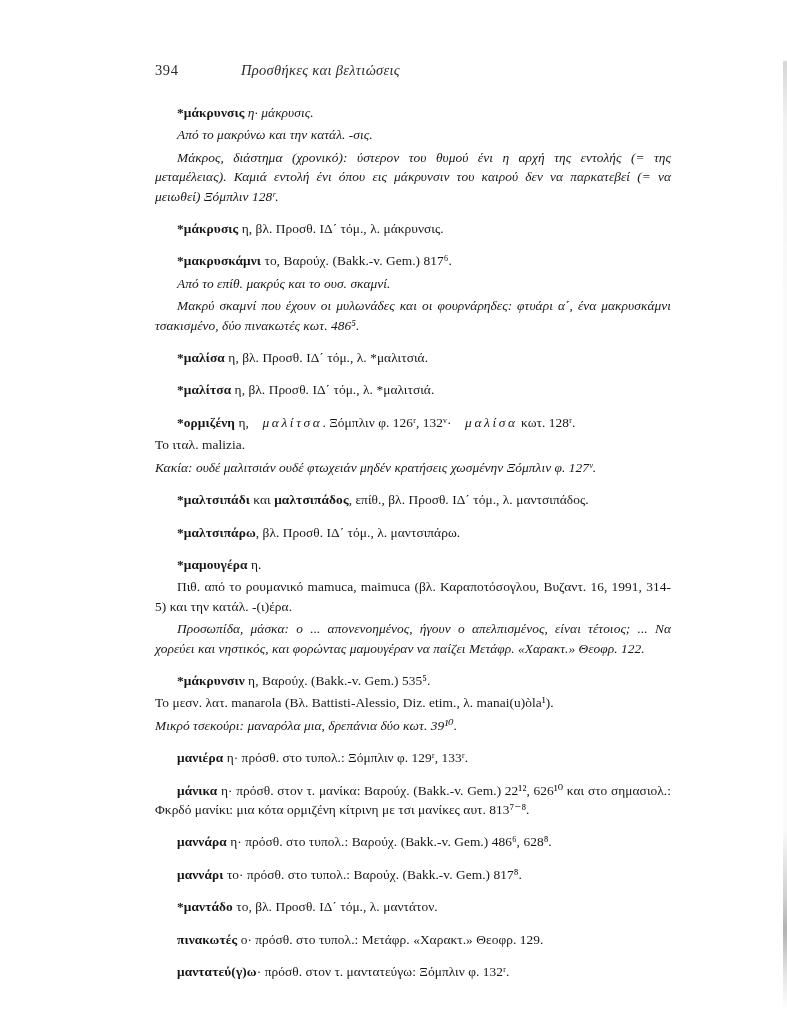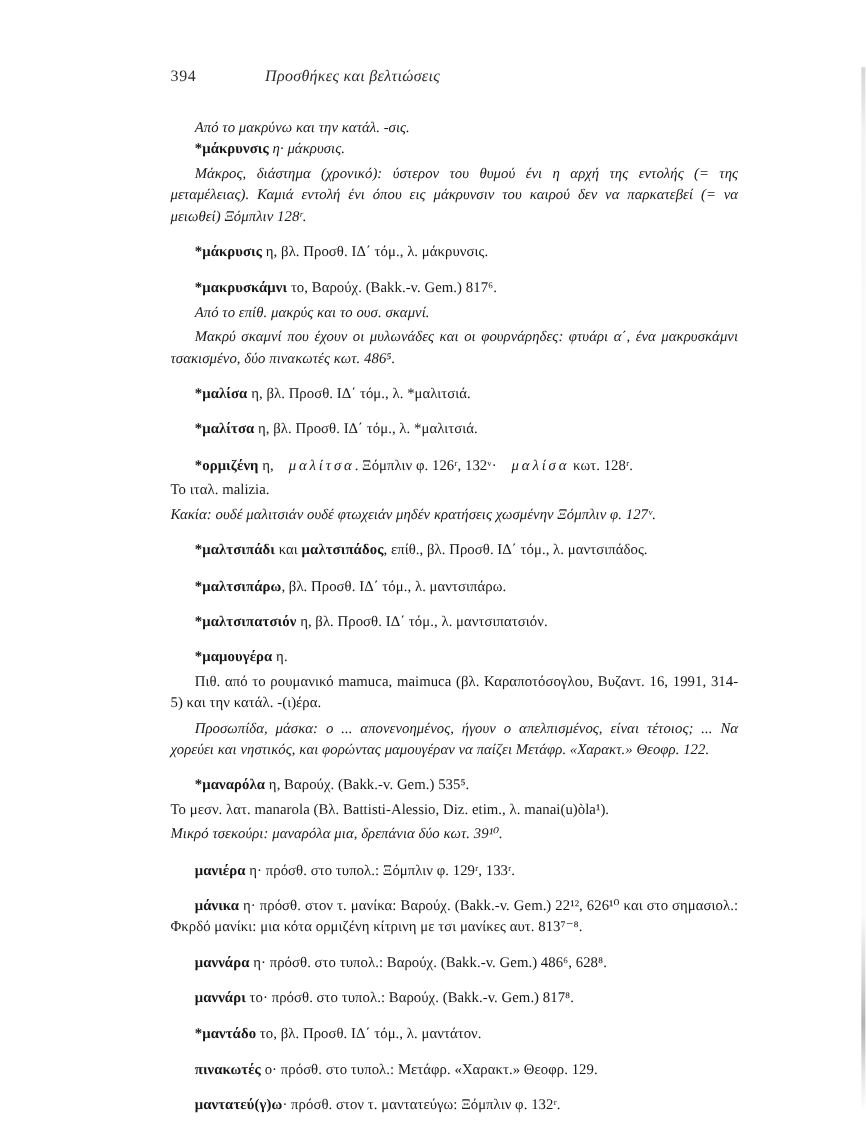--- a/index.html
+++ b/index.html
@@ -103,22 +103,22 @@
   <div id="scan-edge"></div>
 
   <div class="running-head">
     <div class="folio">394</div>
     <div class="head-title">Προσθήκες και βελτιώσεις</div>
   </div>
 
   <div class="body-col">
 
     <div class="entry">
+      <p class="ln ind"><span class="lemma">*μάκρυνσις</span><span class="it"> η· μάκρυσις.</span></p>
       <p class="ln ind it blk-tight">Από το μακρύνω και την κατάλ. -σις.</p>
-      <p class="ln ind"><span class="lemma">*μάκρυνσις</span><span class="it"> η· μάκρυσις.</span></p>
       <p class="ln ind it blk-tight">Μάκρος, διάστημα (χρονικό): ύστερον του θυμού ένι η αρχή της εντολής (= της μεταμέλειας). Καμιά εντολή ένι όπου εις μάκρυνσιν του καιρού δεν να παρκατεβεί (= να μειωθεί) Ξόμπλιν 128ʳ.</p>
     </div>
 
     <div class="entry blk">
       <p class="ln ind"><span class="lemma">*μάκρυσις</span><span> η, βλ. Προσθ. ΙΔ΄ τόμ., λ. μάκρυνσις.</span></p>
     </div>
 
     <div class="entry blk">
       <p class="ln ind"><span class="lemma">*μακρυσκάμνι</span><span> το, Βαρούχ. (Bakk.-v. Gem.) 817⁶.</span></p>
       <p class="ln ind it blk-tight">Από το επίθ. μακρύς και το ουσ. σκαμνί.</p>
@@ -140,32 +140,29 @@
     </div>
 
     <div class="entry blk">
       <p class="ln ind"><span class="lemma">*μαλτσιπάδι</span><span> και </span><span class="lemma">μαλτσιπάδος</span><span>, επίθ., βλ. Προσθ. ΙΔ΄ τόμ., λ. μαντσιπάδος.</span></p>
     </div>
 
     <div class="entry blk">
       <p class="ln ind"><span class="lemma">*μαλτσιπάρω</span><span>, βλ. Προσθ. ΙΔ΄ τόμ., λ. μαντσιπάρω.</span></p>
     </div>
 
-    <div class="entry blk">
-      <p class="ln ind"><span class="lemma">*μαλτσιπατσιόν</span><span> η, βλ. Προσθ. ΙΔ΄ τόμ., λ. μαντσιπατσιόν.</span></p>
-    </div>
 
     <div class="entry blk">
       <p class="ln ind"><span class="lemma">*μαμουγέρα</span><span> η.</span></p>
       <p class="ln ind blk-tight">Πιθ. από το ρουμανικό mamuca, maimuca (βλ. Καραποτόσογλου, Βυζαντ. 16, 1991, 314-5) και την κατάλ. -(ι)έρα.</p>
       <p class="ln ind it blk-tight">Προσωπίδα, μάσκα: ο ... απονενοημένος, ήγουν ο απελπισμένος, είναι τέτοιος; ... Να χορεύει και νηστικός, και φορώντας μαμουγέραν να παίζει Μετάφρ. «Χαρακτ.» Θεοφρ. 122.</p>
     </div>
 
     <div class="entry blk">
-      <p class="ln ind"><span class="lemma">*μαναρόλα</span><span> η, Βαρούχ. (Bakk.-v. Gem.) 535⁵.</span></p>
+      <p class="ln ind"><span class="lemma">*μάκρυνσιν</span><span> η, Βαρούχ. (Bakk.-v. Gem.) 535⁵.</span></p>
       <p class="ln noindent blk-tight">Το μεσν. λατ. manarola (Βλ. Battisti-Alessio, Diz. etim., λ. manai(u)òla¹).</p>
       <p class="ln noindent it blk-tight">Μικρό τσεκούρι: μαναρόλα μια, δρεπάνια δύο κωτ. 39¹⁰.</p>
     </div>
 
     <div class="entry blk">
       <p class="ln ind"><span class="lemma">μανιέρα</span><span> η· πρόσθ. στο τυπολ.: Ξόμπλιν φ. 129ʳ, 133ʳ.</span></p>
     </div>
 
     <div class="entry blk">
       <p class="ln ind"><span class="lemma">μάνικα</span><span> η· πρόσθ. στον τ. μανίκα: Βαρούχ. (Bakk.-v. Gem.) 22¹², 626¹⁰ και στο σημασιολ.: Φκρδό μανίκι: μια κότα ορμιζένη κίτρινη με τσι μανίκες αυτ. 813⁷⁻⁸.</span></p>

